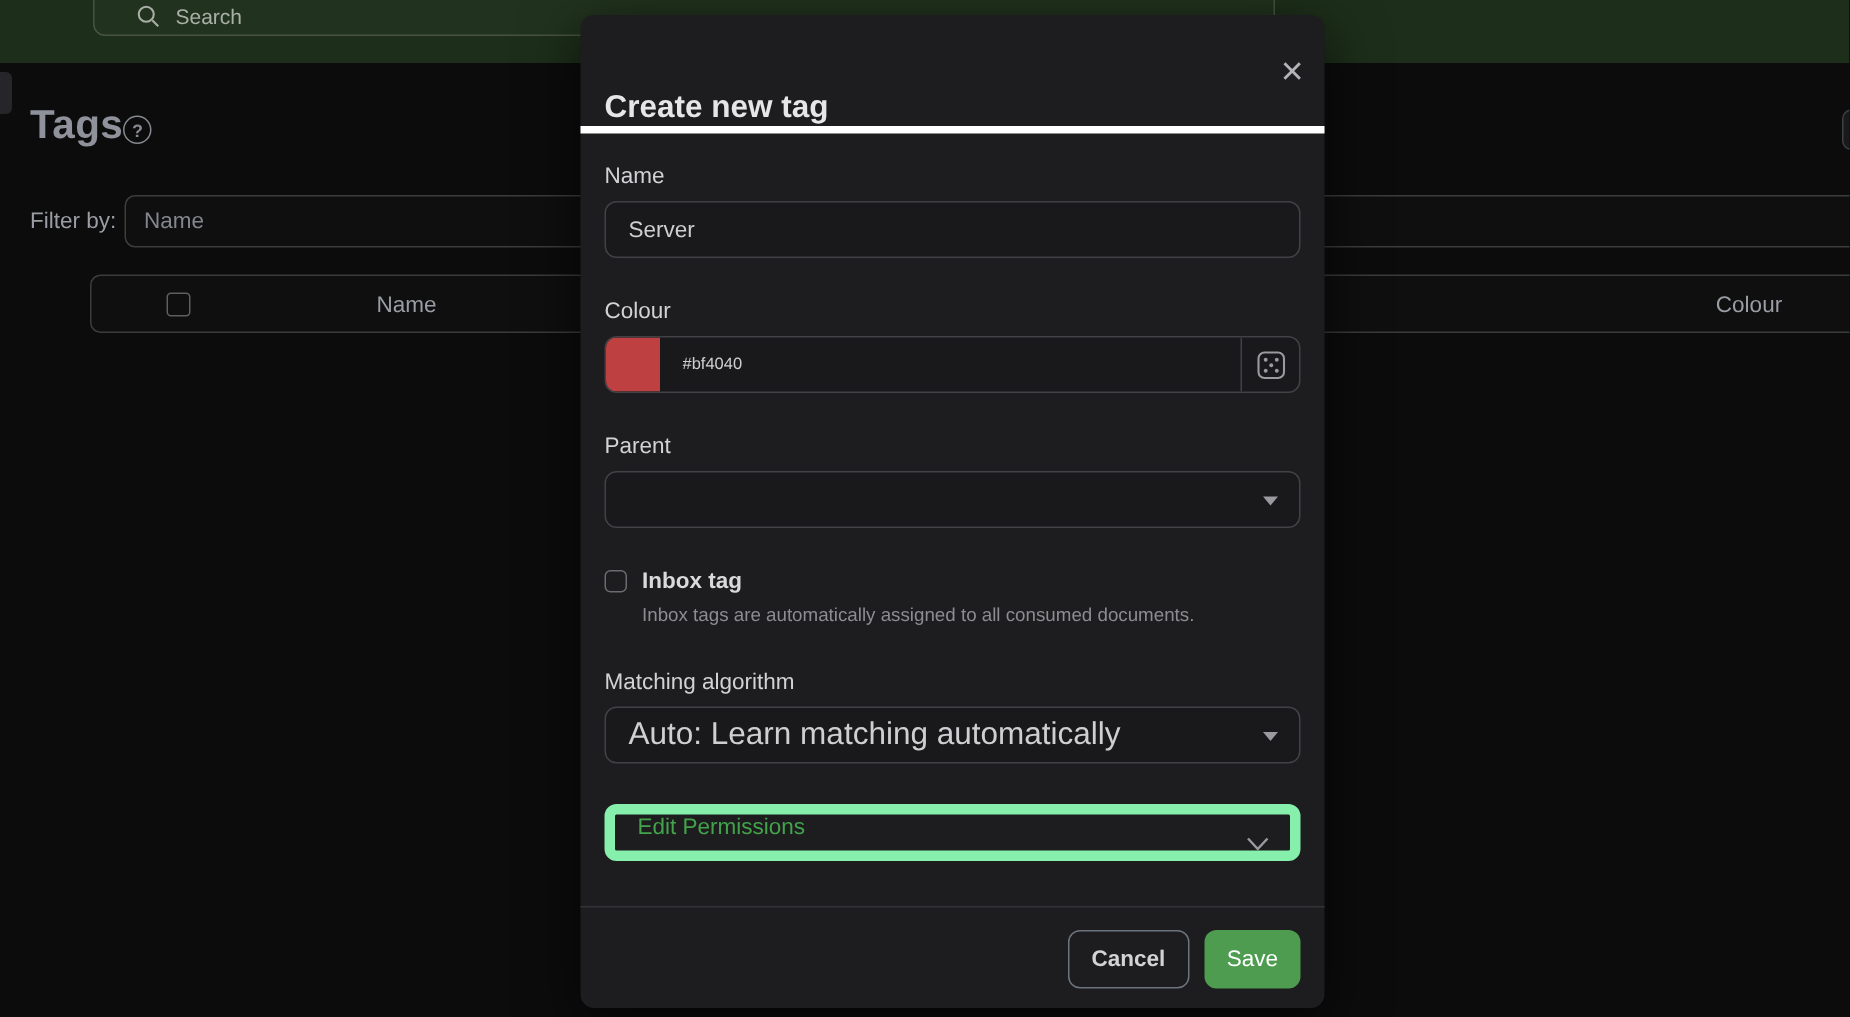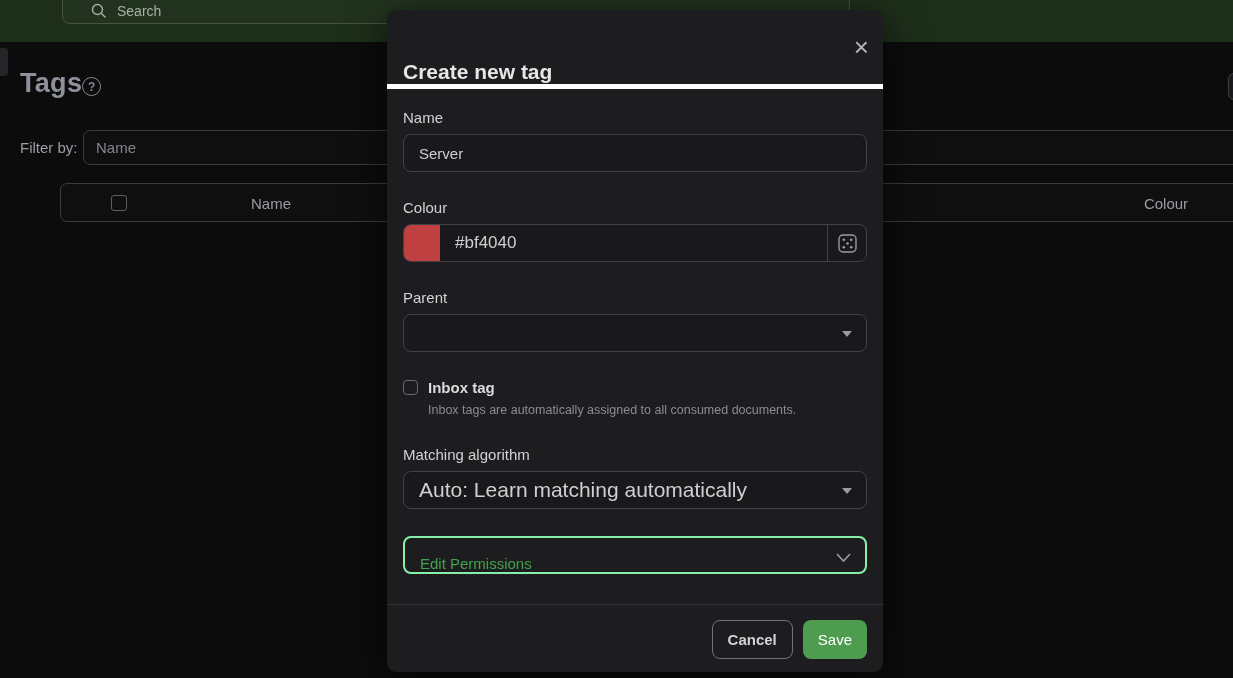--- a/index.html
+++ b/index.html
@@ -84,21 +84,21 @@
     font-family:inherit;
   }
   .form-group { margin-bottom:27px; }
   .input-group {
     display:flex; height:38px; border:1px solid #414146; border-radius:8px;
     overflow:hidden; background:#19191b;
   }
   .swatch { width:36px; height:100%; }
   .input-group input {
     flex:1; background:transparent; border:none; outline:none;
-    color:#cfcfd2; font-size:17px; padding:0 15px; font-family:inherit;
+    color:#cfcfd2; font-size:11px; padding:0 15px; font-family:inherit;
   }
   .dice-btn {
     width:39px; border:none; border-left:1px solid #414146; background:transparent;
     display:flex; align-items:center; justify-content:center; cursor:pointer;
   }
   .select {
     position:relative; height:38px; background:#19191b;
     border:1px solid #414146; border-radius:8px;
     display:flex; align-items:center; padding:0 15px;
     color:#cfcfd2; font-size:21px; cursor:pointer;
@@ -111,22 +111,22 @@
   }
   .check-row { display:flex; align-items:center; gap:10px; }
   .checkbox {
     width:15px; height:15px; border:1px solid #6b6b70; border-radius:4px;
     background:transparent; flex:0 0 auto;
   }
   .check-label { font-size:15px; font-weight:bold; color:#dadadd; }
   .check-hint { margin:7px 0 0 25px; font-size:12.5px; color:#8c8c91; }
   .check-group { margin-bottom:29px; }
   .perm-btn {
-    position:relative; height:38px; border:2px solid #86efac; border-radius:8px;
-    display:flex; align-items:flex-end; padding:0 15px;
+    position:relative; height:38px; border:7px solid #86efac; border-radius:8px;
+    display:flex; align-items:flex-start; padding:0 15px;
     font-size:15px; cursor:pointer; background:transparent; width:100%;
     font-family:inherit;
   }
   .perm-chevron { position:absolute; right:13px; top:11px; }
   .modal-footer {
     position:absolute; left:0; bottom:0; width:100%; height:68px;
     border-top:1px solid #343438;
     display:flex; justify-content:flex-end; align-items:flex-start;
     gap:10px; padding:15px 16px 0 16px;
   }

